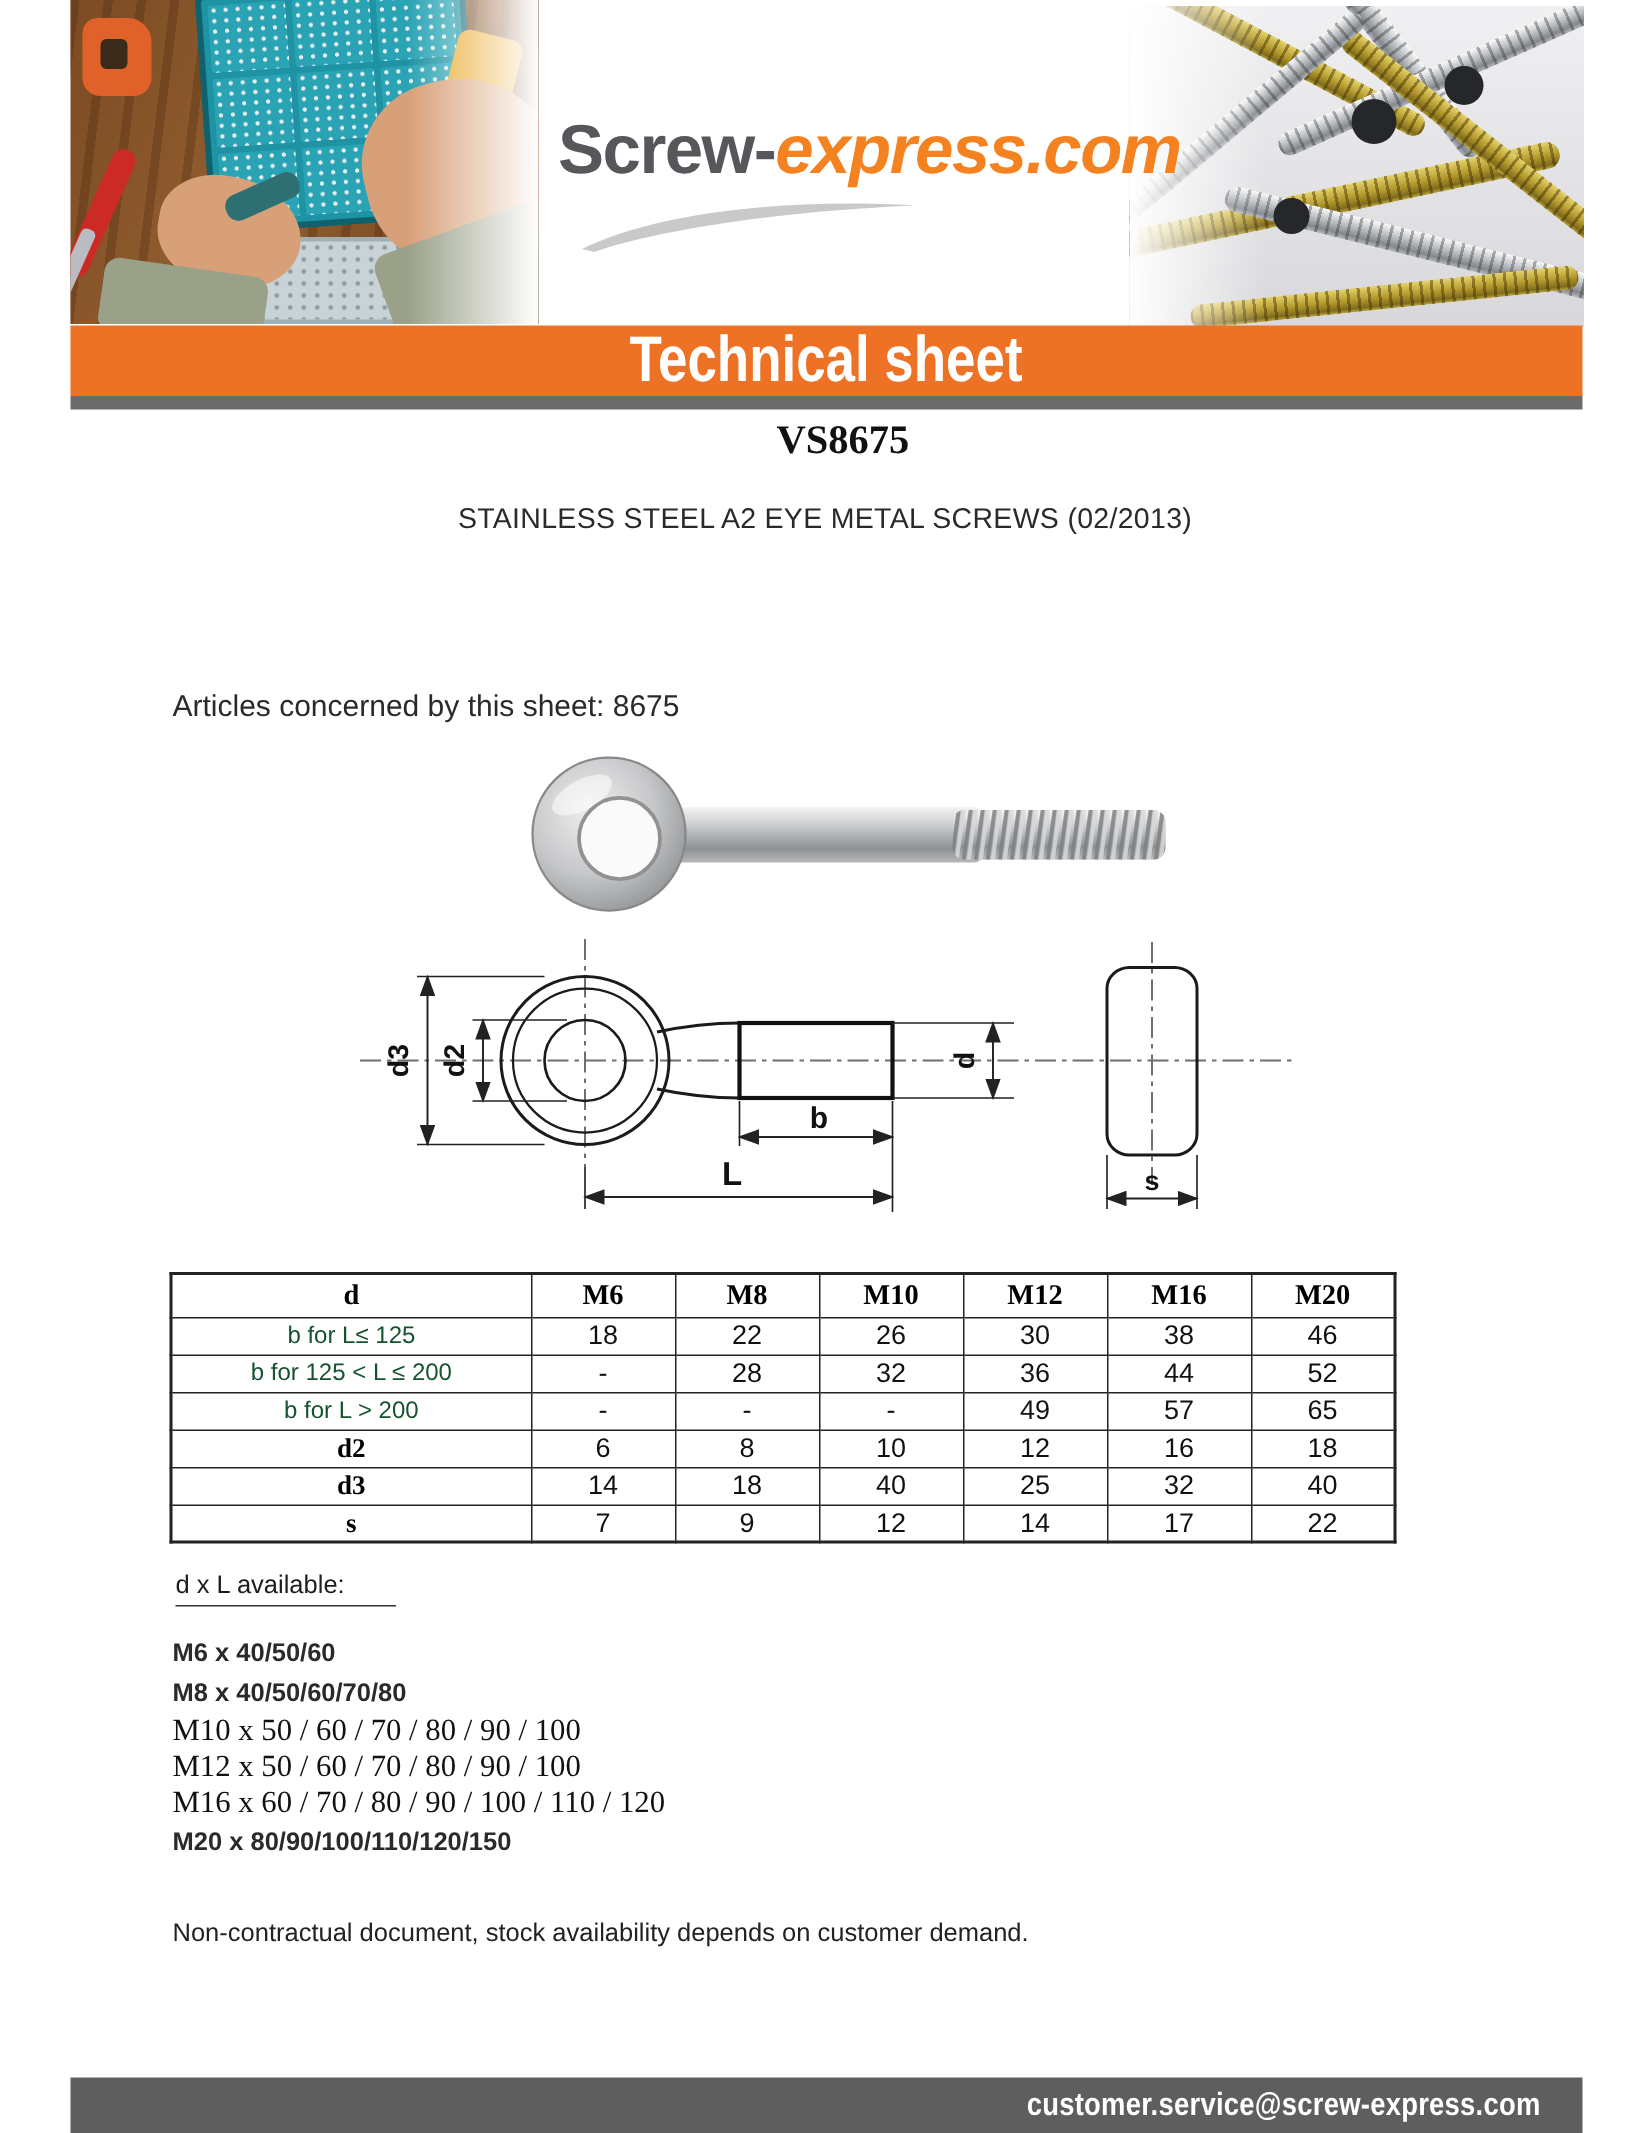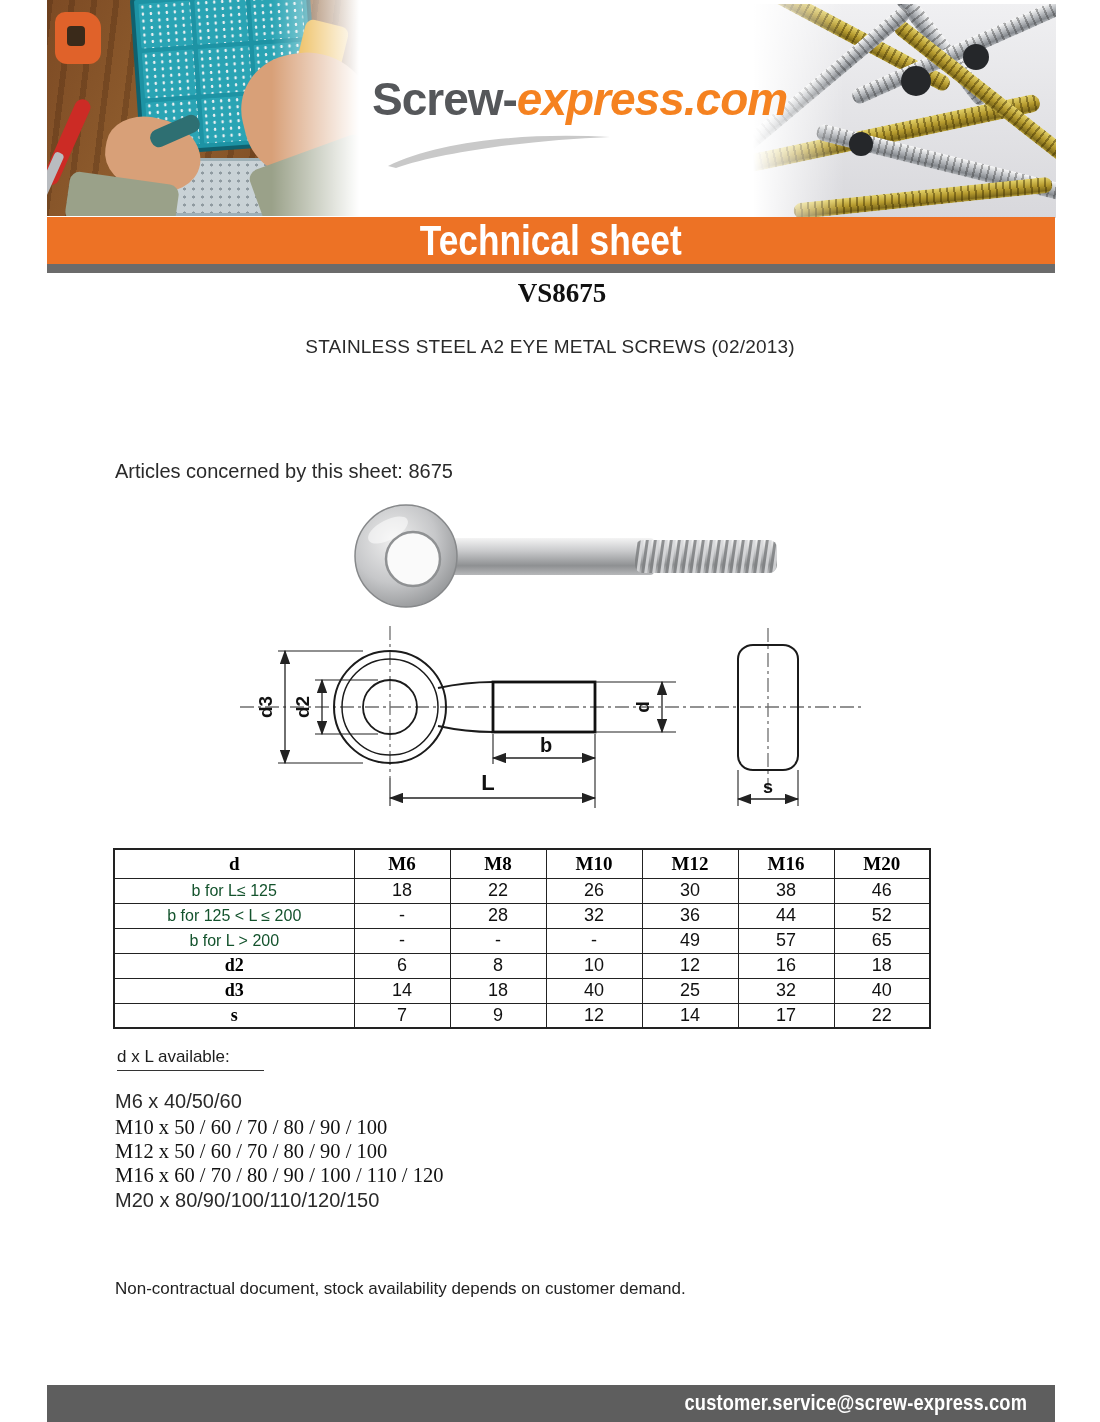--- a/index.html
+++ b/index.html
@@ -73,21 +73,21 @@
   #spec-table tr.head th { height:29px; font-family:"Liberation Serif","DejaVu Serif",serif; font-size:19px; color:#000; }
   #spec-table { border:2px solid #222; }
   #spec-table td.num { font-family:Liberation Sans, sans-serif; font-size:18px; color:#111; }
   #spec-table td.lbl-sans { font-family:"Liberation Sans",sans-serif; font-size:16px; color:#14532d; }
   #spec-table td.lbl-serif { font-family:"Liberation Serif","DejaVu Serif",serif; font-weight:bold; font-size:18px; color:#000; }
   
   #avail-heading { position:absolute; left:117px; top:1047px; font-size:17px; color:#1d1d1d;
     border-bottom:1.5px solid #333; padding:0 34px 3px 0; }
   #avail-list { position:absolute; left:115px; top:1088px; list-style:none; }
   #avail-list li { display:block; }
-  #avail-list li.small { font-size:20px; color:#2a2a2a; line-height:27px; }
+  #avail-list li.small { font-size:17px; color:#2a2a2a; line-height:27px;font-weight:bold; }
   #avail-list li.large { font-family:"Liberation Serif","DejaVu Serif",serif; font-size:20.5px; color:#111; line-height:24px; }
   
   #disclaimer { position:absolute; left:115px; top:1279px; font-size:17px; color:#222; }
   #footer { position:absolute; left:47px; top:1385px; width:1008px; height:37px;
     background:#5e5e5e; color:#fff; text-align:right; }
   #footer .cond { display:inline-block; transform:scaleX(.85); transform-origin:right center;
     font-weight:bold; font-size:21.5px; line-height:37px; margin-right:28px; letter-spacing:.2px; }
 </style>
 </head>
 <body>
@@ -305,20 +305,21 @@
           <td class="num">14</td>
           <td class="num">17</td>
           <td class="num">22</td>
         </tr>
       </tbody>
   </table>
 
   <div id="avail-heading">d x L available:</div>
   <ul id="avail-list">
       <li class="small">M6 x 40/50/60</li>
+      <li class="small">M8 x 40/50/60/70/80</li>
       <li class="large">M10 x 50 / 60 / 70 / 80 / 90 / 100</li>
       <li class="large">M12 x 50 / 60 / 70 / 80 / 90 / 100</li>
       <li class="large">M16 x 60 / 70 / 80 / 90 / 100 / 110 / 120</li>
       <li class="small">M20 x 80/90/100/110/120/150</li>
     </ul>
 
   <div id="disclaimer">Non-contractual document, stock availability depends on customer demand.</div>
   <div id="footer">
     <span class="cond">customer.service@screw-express.com</span>
   </div>

